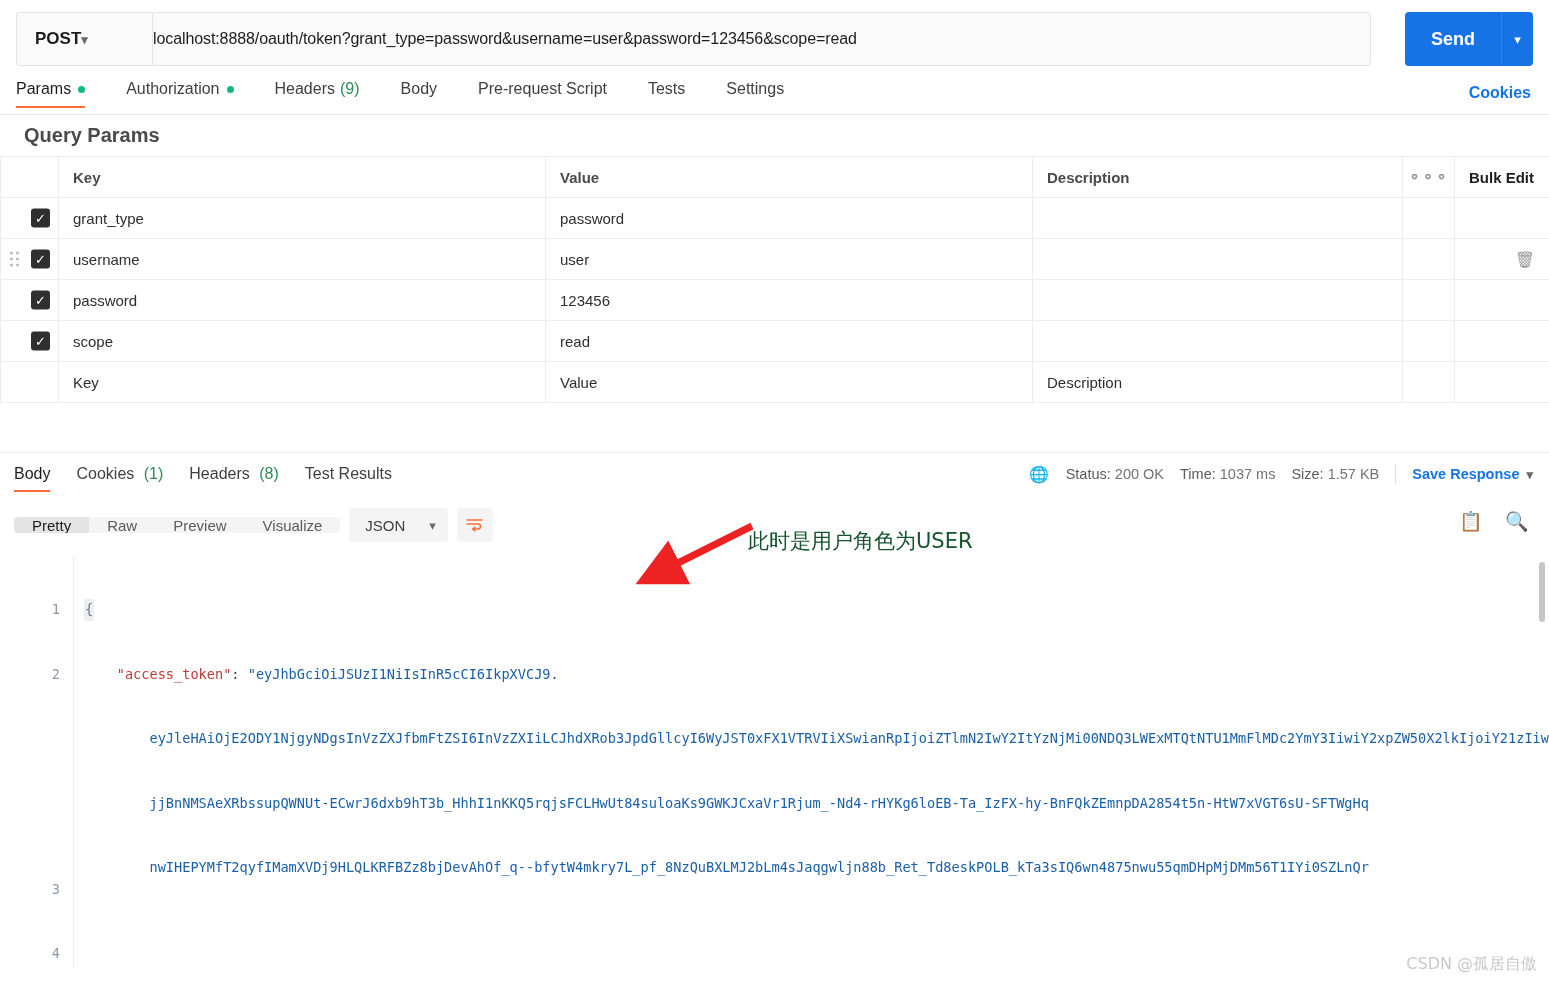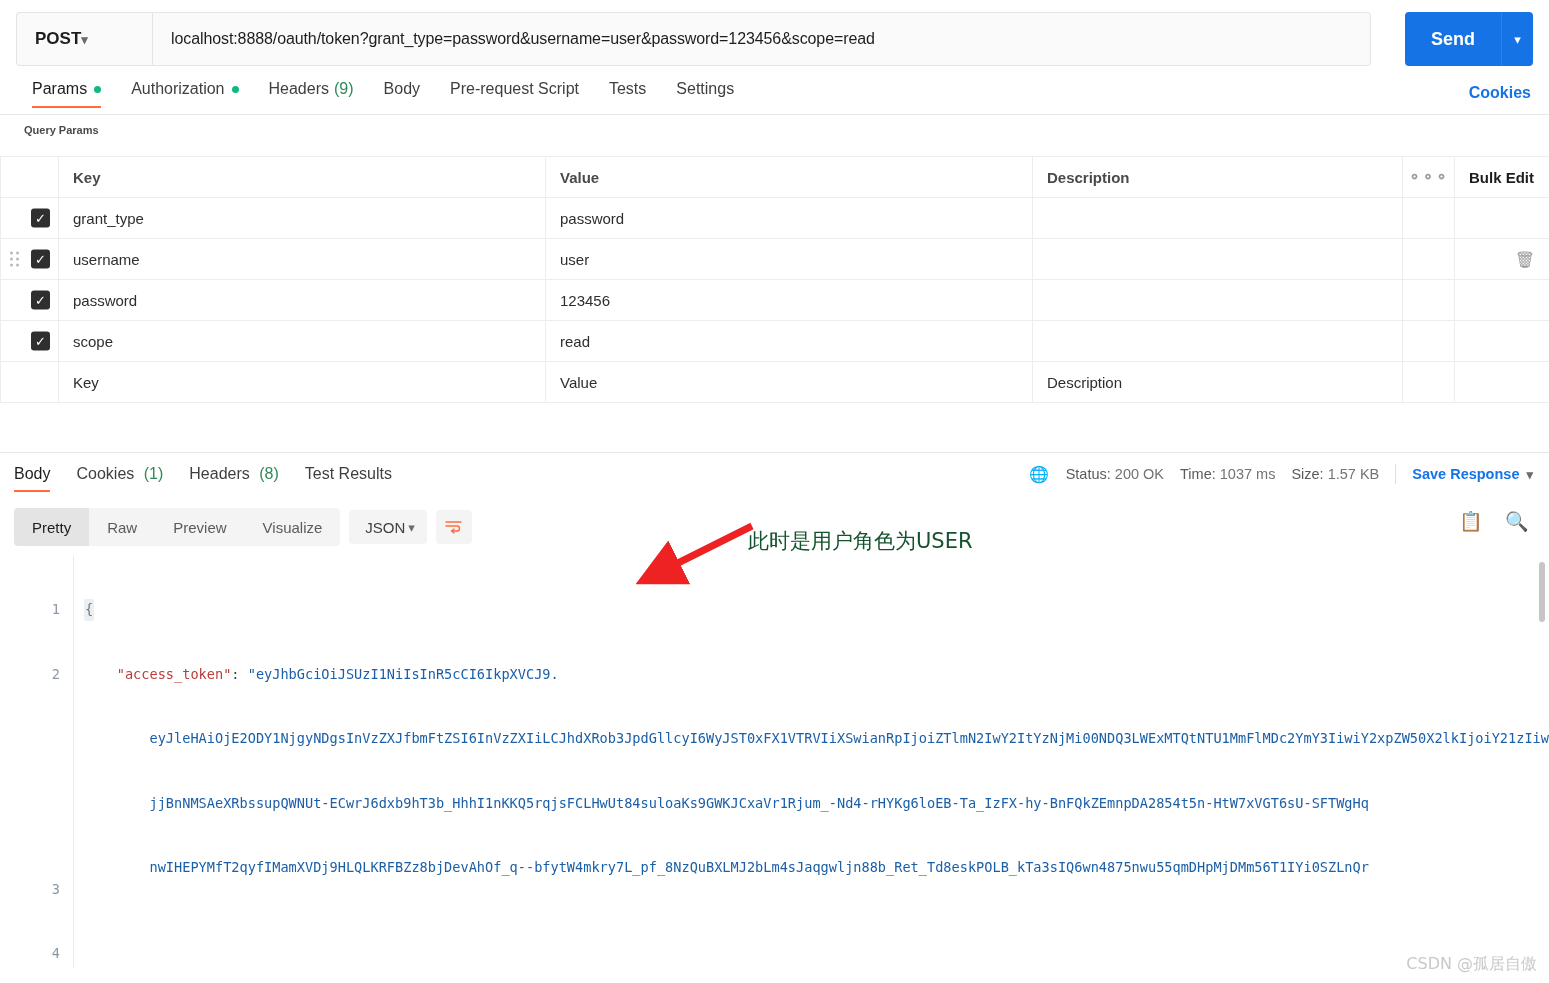--- a/index.html
+++ b/index.html
@@ -22,43 +22,43 @@
     border: 1px solid #e4e4e4; border-right: none;
     border-radius: 4px 0 0 4px;
     display: flex; align-items: center; justify-content: flex-start;
     padding: 0 14px 0 18px;
     font-size: 17px; font-weight: bold; color: #1d1d1d;
   }
   .chev { color: #6b6b6b; font-size: 13px; line-height: 1; }
   .url-input {
     flex: 1; height: 54px; background: #fafafa;
     border: 1px solid #e4e4e4; border-radius: 0 4px 4px 0;
-    display: flex; align-items: center; padding-left: 18px;
+    display: flex; align-items: center; padding-left: 0;
     font-size: 16px; color: #1d1d1d; letter-spacing: -0.1px;
   }
   .send-wrap {
     margin-left: 34px; display: flex; height: 54px;
     border-radius: 4px; overflow: hidden;
   }
   .send-btn {
     background: #1573e6; color: #fff; font-size: 18px; font-weight: bold;
     width: 96px; display: flex; align-items: center; justify-content: center;
     cursor: pointer;
   }
   .send-caret {
     background: #1573e6; color: #fff; width: 32px;
     display: flex; align-items: center; justify-content: center;
     border-left: 1px solid #2f82ea; font-size: 13px; cursor: pointer;
   }
 
   
   .req-tabs {
     position: absolute; left: 0; top: 74px; width: 1549px; height: 40px;
-    display: flex; align-items: center; padding-left: 32px;
-    font-size: 16px; color: #3f3f3f;
+    display: flex; align-items: center; padding-left: 16px;
+    font-size: 16px; color: #3f3f3f; gap: 11px;
   }
   .req-tab {
     position: relative; margin-right: 30px; padding-bottom: 10px;
     display: flex; align-items: center; cursor: pointer; white-space: nowrap;
   }
   .req-tab.active { color: #1d1d1d; }
   .req-tab.active::after {
     content: ""; position: absolute; left: 0; right: 0; bottom: 0;
     height: 2px; background: #ff6c37;
   }
@@ -67,21 +67,21 @@
   .cookies-link {
     position: absolute; right: 18px; top: 84px;
     color: #1573e6; font-size: 16px; font-weight: bold; cursor: pointer;
   }
 
   .hairline { position: absolute; left: 0; width: 1549px; height: 1px; background: #e8e8e8; }
 
   
   .qp-title {
     position: absolute; left: 24px; top: 124px;
-    font-size: 11px; font-weight: bold; color: #4a4a4a;
+    font-size: 20px; font-weight: bold; color: #4a4a4a;
   }
   table.params {
     position: absolute; left: 0; top: 156px; width: 1549px;
     border-collapse: collapse; table-layout: fixed;
   }
   table.params td, table.params th {
     border: 1px solid #ededed; height: 41px; font-size: 15px;
     font-weight: normal; text-align: left; padding: 0 14px;
     color: #2e2e2e; vertical-align: middle;
   }
@@ -125,27 +125,27 @@
     font-size: 14.5px; color: #5b5b5b; gap: 16px;
   }
   .status-line .g { color: #737373; }
   .globe-ic { font-size: 16px; color: #6e6e6e; }
   .save-resp { color: #1573e6; font-weight: bold; font-size: 14.5px; cursor: pointer; display: flex; align-items: center; gap: 7px; }
   .vdiv { width: 1px; height: 20px; background: #e0e0e0; }
 
   .view-bar { position: absolute; left: 14px; top: 508px; display: flex; align-items: center; gap: 9px; }
   .seg { display: flex; background: #f4f4f4; border-radius: 4px; overflow: hidden; }
   .seg div {
-    padding: 0 18px; height: 38px; display: flex; align-items: center;
+    padding: 0 18px; height: 16px; display: flex; align-items: center;
     font-size: 15px; color: #5b5b5b; cursor: pointer;
   }
   .seg div.on { background: #e4e4e4; color: #1d1d1d; }
   .jsonsel {
     background: #f4f4f4; border-radius: 4px; height: 34px; display: flex; align-items: center;
-    padding: 0 12px 0 16px; gap: 3px; font-size: 15px; color: #3f3f3f; cursor: pointer;
+    padding: 0 12px 0 16px; gap: 24px; font-size: 15px; color: #3f3f3f; cursor: pointer;
   }
   .wrapbtn {
     background: #f4f4f4; border-radius: 4px; height: 34px; width: 36px;
     display: flex; align-items: center; justify-content: center; cursor: pointer; color: #ff6c37;
   }
   .right-icons {
     position: absolute; right: 20px; top: 510px; display: flex; gap: 22px;
     color: #6e6e6e; font-size: 19px;
   }
   .right-icons span { cursor: pointer; }

